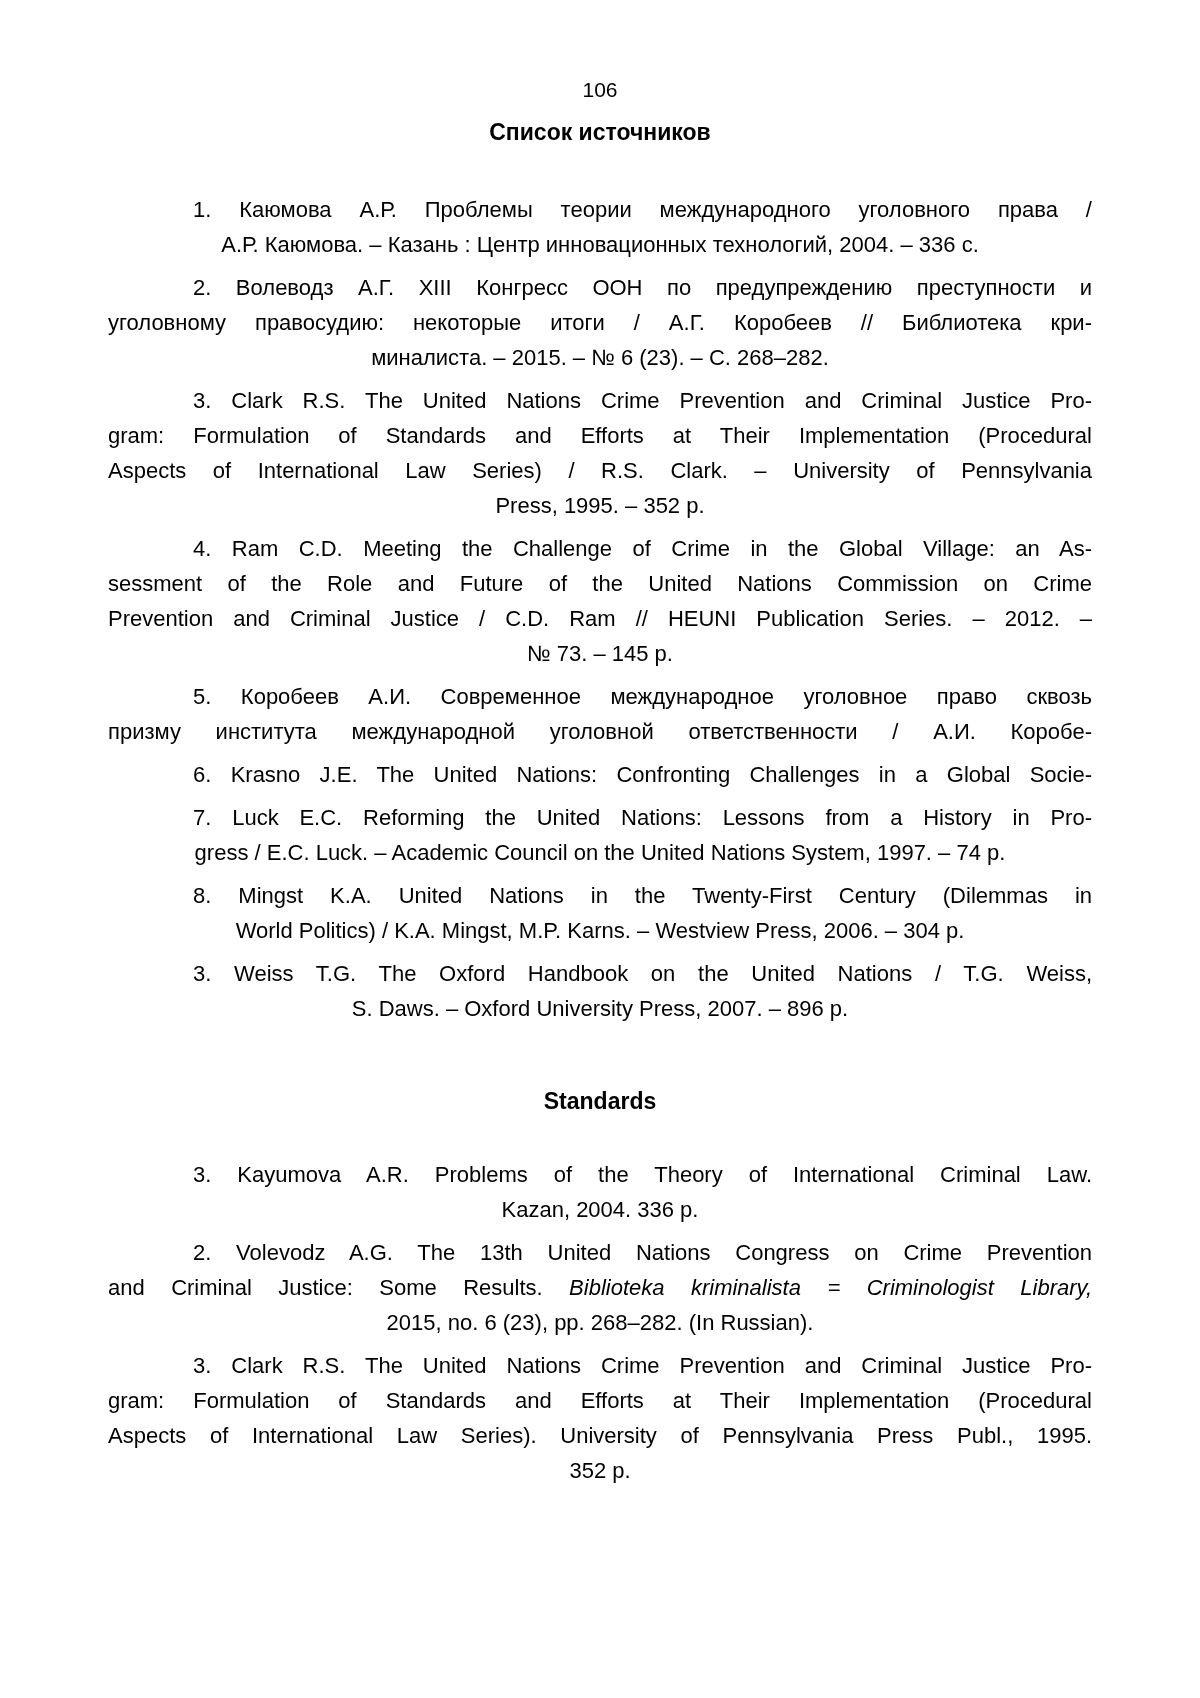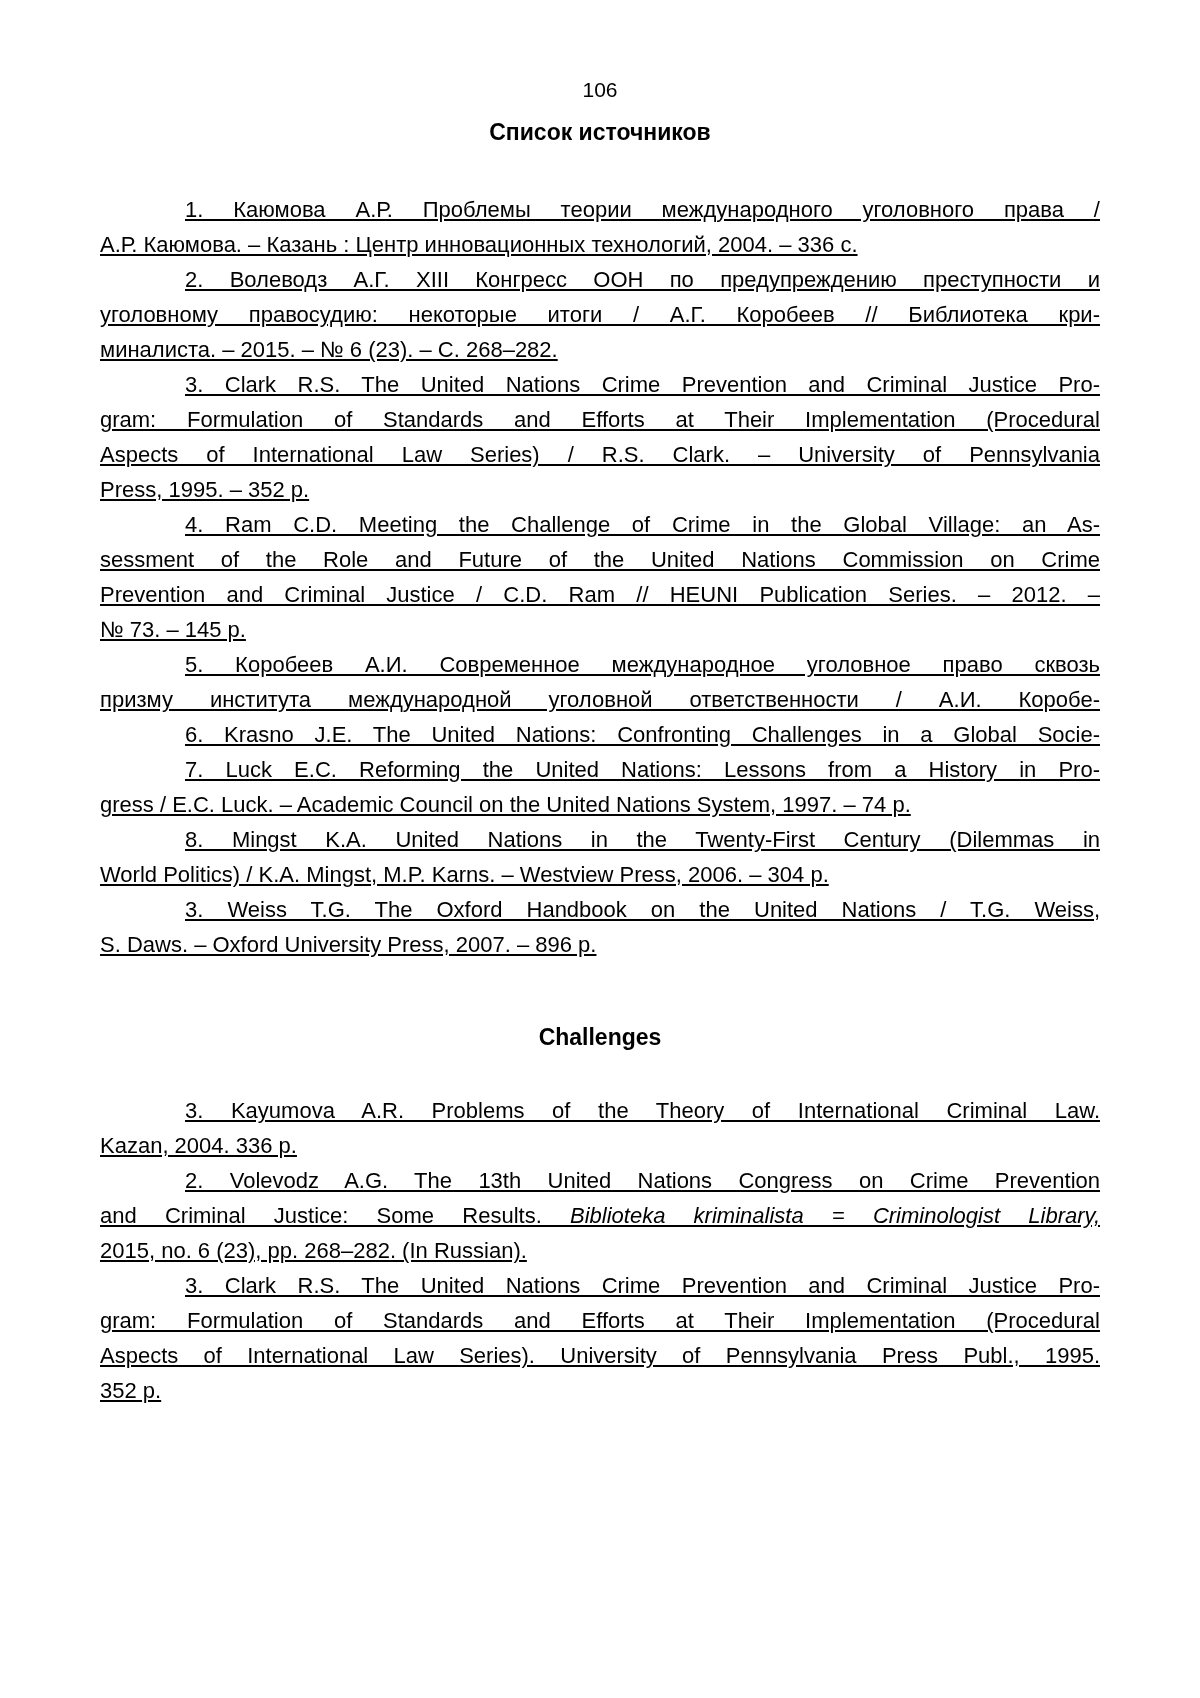--- a/index.html
+++ b/index.html
@@ -30,28 +30,28 @@
     text-align: center;
     margin: 8px 0 42px 0;
   }
   .section-heading.heading-references {
     margin: 58px 0 38px 0;
   }
   .ref-list {
     font-size: 22px;
     line-height: 35px;
   }
-  .reference { margin: 0; text-decoration: underline; }
+  .reference { margin: 8px; }
   .ref-line {
     text-align: justify;
     text-align-last: justify;
     white-space: normal;
   }
   .ref-line.last {
-    text-align: left;
+    text-align: center;
     text-align-last: auto;
   }
   .ref-line.first {
     text-indent: 85px;
   }
   .italic { font-style: italic; }
 </style>
 </head>
 <body style="background: rgb(255, 255, 255); color: rgb(0, 0, 0);">
 
@@ -96,21 +96,21 @@
       <div class="reference">
         <div class="ref-line first"><span>8. Mingst K.A. United Nations in the Twenty-First Century (Dilemmas in</span></div>
         <div class="ref-line last"><span>World Politics) / K.A. Mingst, M.P. Karns. – Westview Press, 2006. – 304 p.</span></div>
       </div>
       <div class="reference">
         <div class="ref-line first"><span>3. Weiss T.G. The Oxford Handbook on the United Nations / T.G. Weiss,</span></div>
         <div class="ref-line last"><span>S. Daws. – Oxford University Press, 2007. – 896 p.</span></div>
       </div>
     </div>
 
-  <h1 class="section-heading heading-references">Challenges</h1>
+  <h1 class="section-heading heading-references">Standards</h1>
 
   <div class="ref-list">
       <div class="reference">
         <div class="ref-line first"><span>3. Kayumova A.R. Problems of the Theory of International Criminal Law.</span></div>
         <div class="ref-line last"><span>Kazan, 2004. 336 p.</span></div>
       </div>
       <div class="reference">
         <div class="ref-line first"><span>2. Volevodz A.G. The 13th United Nations Congress on Crime Prevention</span></div>
         <div class="ref-line"><span>and Criminal Justice: Some Results. </span><span class="italic">Biblioteka kriminalista = Criminologist Library,</span></div>
         <div class="ref-line last"><span>2015, no. 6 (23), pp. 268–282. (In Russian).</span></div>

